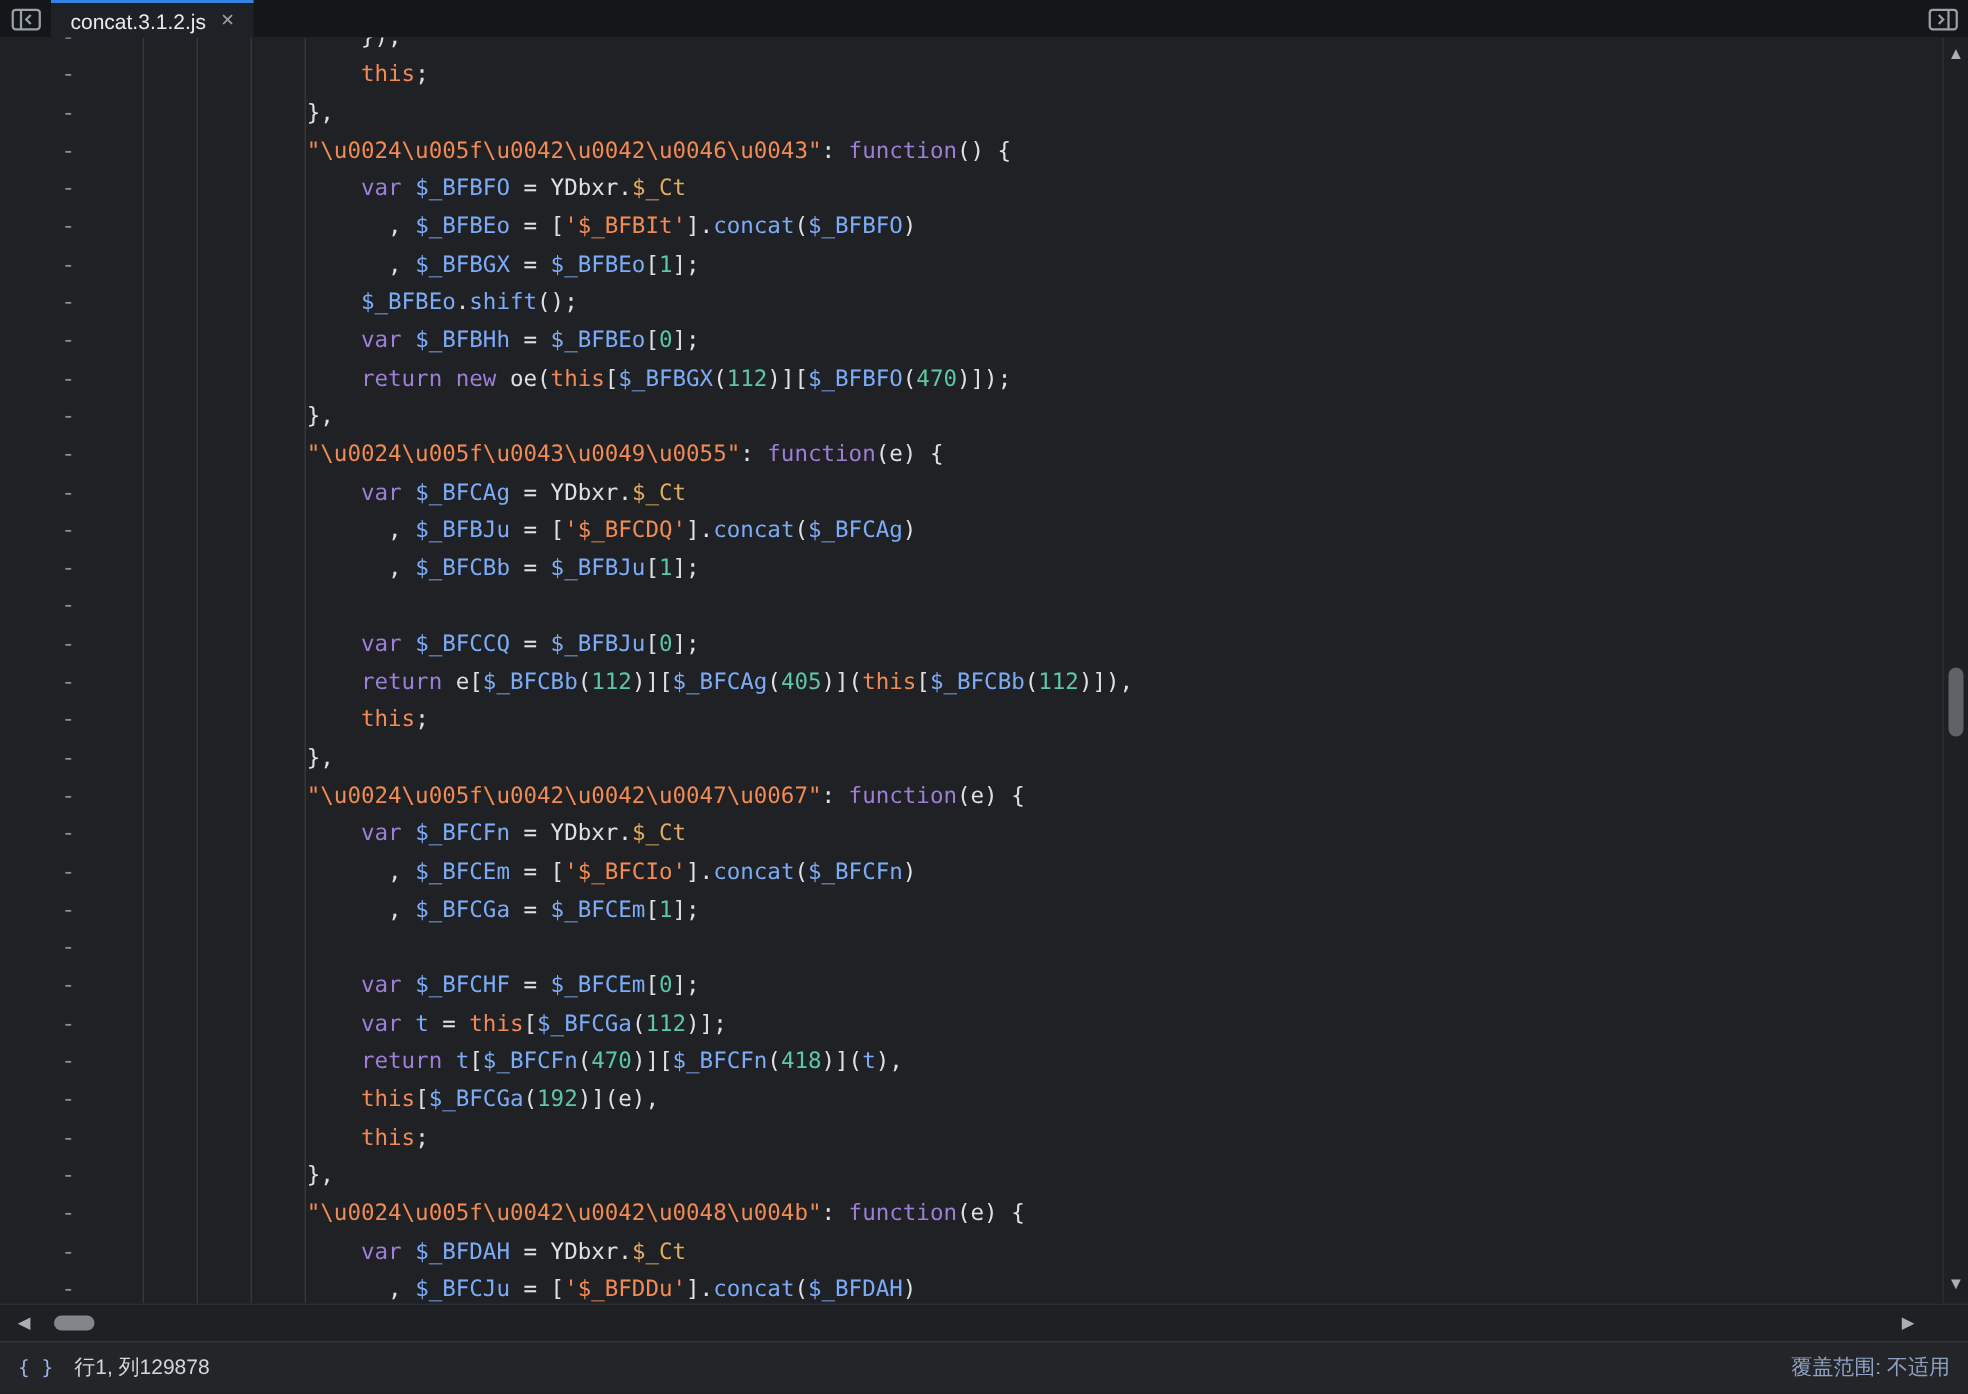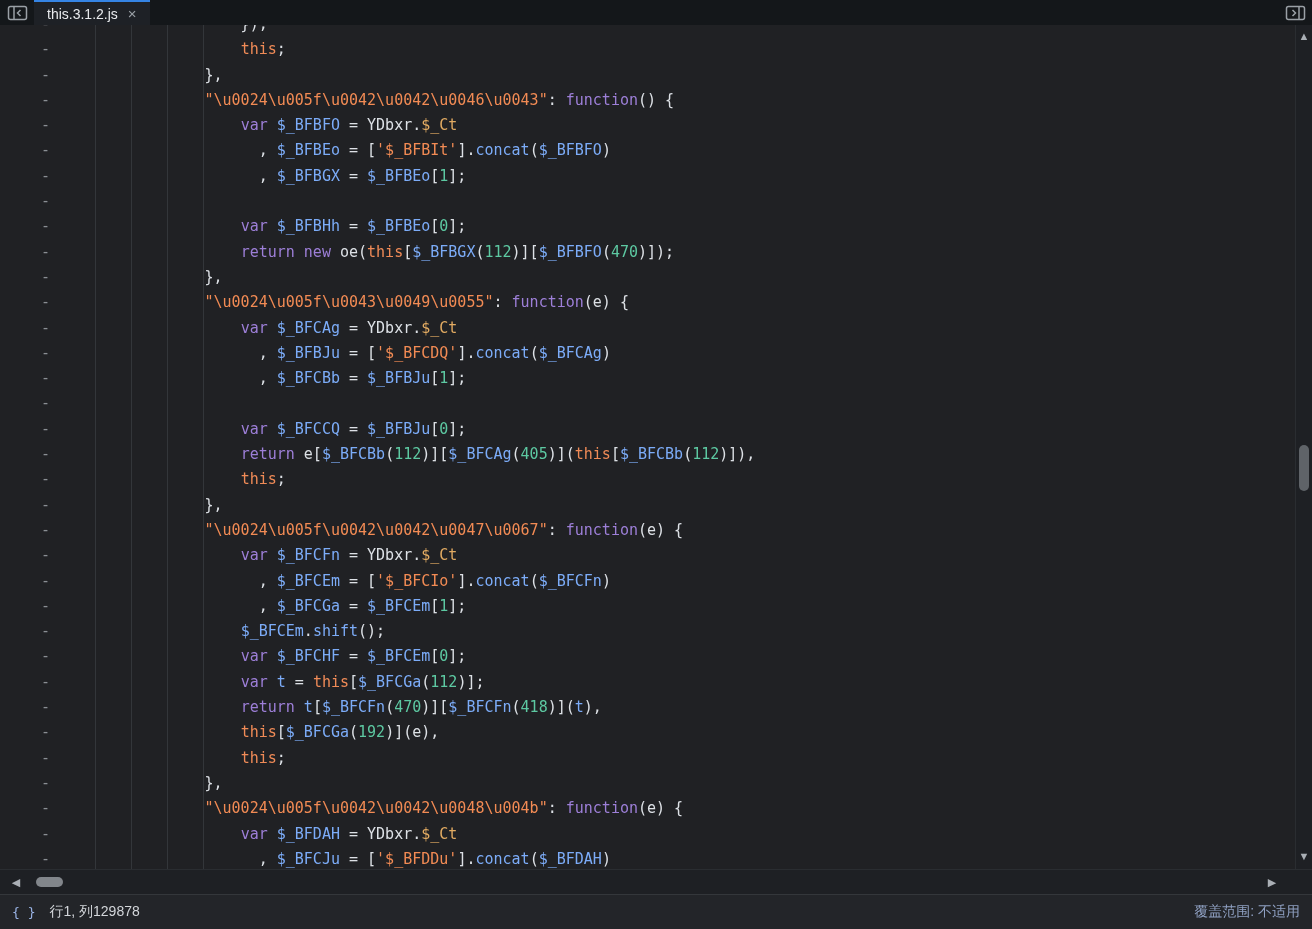--- a/index.html
+++ b/index.html
@@ -90,21 +90,21 @@
   <div class="panel-toggle">
     <span>
       <svg width="21" height="16" viewBox="0 0 21 16">
         <rect x="1.5" y="1.5" width="18" height="13" rx="2" fill="none" stroke="#9aa0a6" stroke-width="1.5"></rect>
         <line x1="7" y1="1.5" x2="7" y2="14.5" stroke="#9aa0a6" stroke-width="1.5"></line>
         <path d="M13.5 5 L10.5 8 L13.5 11" fill="none" stroke="#9aa0a6" stroke-width="1.5"></path>
       </svg>
     </span>
   </div>
   <div class="tab">
-    <span>this.3.1.2.js</span>
+    <span>concat.3.1.2.js</span>
     <span class="close">×</span>
   </div>
   <div class="panel-toggle toggle-right">
     <span>
       <svg width="21" height="16" viewBox="0 0 21 16">
         <rect x="1.5" y="1.5" width="18" height="13" rx="2" fill="none" stroke="#9aa0a6" stroke-width="1.5"></rect>
         <line x1="14" y1="1.5" x2="14" y2="14.5" stroke="#9aa0a6" stroke-width="1.5"></line>
         <path d="M7.5 5 L10.5 8 L7.5 11" fill="none" stroke="#9aa0a6" stroke-width="1.5"></path>
       </svg>
     </span>
@@ -118,38 +118,38 @@
   <div class="guide g4"></div>
 
   <div class="lines">
       <div class="line"><span class="gutter">-</span><span class="ltext"><span style="color: rgb(221, 225, 230);">                    }),</span></span></div>
       <div class="line"><span class="gutter">-</span><span class="ltext"><span style="color: rgb(221, 225, 230);">                    </span><span style="color: rgb(240, 139, 87);">this</span><span style="color: rgb(221, 225, 230);">;</span></span></div>
       <div class="line"><span class="gutter">-</span><span class="ltext"><span style="color: rgb(221, 225, 230);">                },</span></span></div>
       <div class="line"><span class="gutter">-</span><span class="ltext"><span style="color: rgb(221, 225, 230);">                </span><span style="color: rgb(242, 139, 84);">"\u0024\u005f\u0042\u0042\u0046\u0043"</span><span style="color: rgb(221, 225, 230);">: </span><span style="color: rgb(157, 127, 216);">function</span><span style="color: rgb(221, 225, 230);">() {</span></span></div>
       <div class="line"><span class="gutter">-</span><span class="ltext"><span style="color: rgb(221, 225, 230);">                    </span><span style="color: rgb(157, 127, 216);">var</span><span style="color: rgb(221, 225, 230);"> </span><span style="color: rgb(124, 172, 248);">$_BFBFO</span><span style="color: rgb(221, 225, 230);"> = YDbxr.</span><span style="color: rgb(226, 171, 98);">$_Ct</span></span></div>
       <div class="line"><span class="gutter">-</span><span class="ltext"><span style="color: rgb(221, 225, 230);">                      , </span><span style="color: rgb(124, 172, 248);">$_BFBEo</span><span style="color: rgb(221, 225, 230);"> = [</span><span style="color: rgb(242, 139, 84);">'$_BFBIt'</span><span style="color: rgb(221, 225, 230);">].</span><span style="color: rgb(124, 172, 248);">concat</span><span style="color: rgb(221, 225, 230);">(</span><span style="color: rgb(124, 172, 248);">$_BFBFO</span><span style="color: rgb(221, 225, 230);">)</span></span></div>
       <div class="line"><span class="gutter">-</span><span class="ltext"><span style="color: rgb(221, 225, 230);">                      , </span><span style="color: rgb(124, 172, 248);">$_BFBGX</span><span style="color: rgb(221, 225, 230);"> = </span><span style="color: rgb(124, 172, 248);">$_BFBEo</span><span style="color: rgb(221, 225, 230);">[</span><span style="color: rgb(93, 201, 162);">1</span><span style="color: rgb(221, 225, 230);">];</span></span></div>
-      <div class="line"><span class="gutter">-</span></div>
+      <div class="line"><span class="gutter">-</span><span class="ltext"><span style="color: rgb(221, 225, 230);">                    </span><span style="color: rgb(124, 172, 248);">$_BFBEo</span><span style="color: rgb(221, 225, 230);">.</span><span style="color: rgb(124, 172, 248);">shift</span><span style="color: rgb(221, 225, 230);">();</span></span></div>
       <div class="line"><span class="gutter">-</span><span class="ltext"><span style="color: rgb(221, 225, 230);">                    </span><span style="color: rgb(157, 127, 216);">var</span><span style="color: rgb(221, 225, 230);"> </span><span style="color: rgb(124, 172, 248);">$_BFBHh</span><span style="color: rgb(221, 225, 230);"> = </span><span style="color: rgb(124, 172, 248);">$_BFBEo</span><span style="color: rgb(221, 225, 230);">[</span><span style="color: rgb(93, 201, 162);">0</span><span style="color: rgb(221, 225, 230);">];</span></span></div>
       <div class="line"><span class="gutter">-</span><span class="ltext"><span style="color: rgb(221, 225, 230);">                    </span><span style="color: rgb(157, 127, 216);">return</span><span style="color: rgb(221, 225, 230);"> </span><span style="color: rgb(157, 127, 216);">new</span><span style="color: rgb(221, 225, 230);"> oe(</span><span style="color: rgb(240, 139, 87);">this</span><span style="color: rgb(221, 225, 230);">[</span><span style="color: rgb(124, 172, 248);">$_BFBGX</span><span style="color: rgb(221, 225, 230);">(</span><span style="color: rgb(93, 201, 162);">112</span><span style="color: rgb(221, 225, 230);">)][</span><span style="color: rgb(124, 172, 248);">$_BFBFO</span><span style="color: rgb(221, 225, 230);">(</span><span style="color: rgb(93, 201, 162);">470</span><span style="color: rgb(221, 225, 230);">)]);</span></span></div>
       <div class="line"><span class="gutter">-</span><span class="ltext"><span style="color: rgb(221, 225, 230);">                },</span></span></div>
       <div class="line"><span class="gutter">-</span><span class="ltext"><span style="color: rgb(221, 225, 230);">                </span><span style="color: rgb(242, 139, 84);">"\u0024\u005f\u0043\u0049\u0055"</span><span style="color: rgb(221, 225, 230);">: </span><span style="color: rgb(157, 127, 216);">function</span><span style="color: rgb(221, 225, 230);">(e) {</span></span></div>
       <div class="line"><span class="gutter">-</span><span class="ltext"><span style="color: rgb(221, 225, 230);">                    </span><span style="color: rgb(157, 127, 216);">var</span><span style="color: rgb(221, 225, 230);"> </span><span style="color: rgb(124, 172, 248);">$_BFCAg</span><span style="color: rgb(221, 225, 230);"> = YDbxr.</span><span style="color: rgb(226, 171, 98);">$_Ct</span></span></div>
       <div class="line"><span class="gutter">-</span><span class="ltext"><span style="color: rgb(221, 225, 230);">                      , </span><span style="color: rgb(124, 172, 248);">$_BFBJu</span><span style="color: rgb(221, 225, 230);"> = [</span><span style="color: rgb(242, 139, 84);">'$_BFCDQ'</span><span style="color: rgb(221, 225, 230);">].</span><span style="color: rgb(124, 172, 248);">concat</span><span style="color: rgb(221, 225, 230);">(</span><span style="color: rgb(124, 172, 248);">$_BFCAg</span><span style="color: rgb(221, 225, 230);">)</span></span></div>
       <div class="line"><span class="gutter">-</span><span class="ltext"><span style="color: rgb(221, 225, 230);">                      , </span><span style="color: rgb(124, 172, 248);">$_BFCBb</span><span style="color: rgb(221, 225, 230);"> = </span><span style="color: rgb(124, 172, 248);">$_BFBJu</span><span style="color: rgb(221, 225, 230);">[</span><span style="color: rgb(93, 201, 162);">1</span><span style="color: rgb(221, 225, 230);">];</span></span></div>
       <div class="line"><span class="gutter">-</span></div>
       <div class="line"><span class="gutter">-</span><span class="ltext"><span style="color: rgb(221, 225, 230);">                    </span><span style="color: rgb(157, 127, 216);">var</span><span style="color: rgb(221, 225, 230);"> </span><span style="color: rgb(124, 172, 248);">$_BFCCQ</span><span style="color: rgb(221, 225, 230);"> = </span><span style="color: rgb(124, 172, 248);">$_BFBJu</span><span style="color: rgb(221, 225, 230);">[</span><span style="color: rgb(93, 201, 162);">0</span><span style="color: rgb(221, 225, 230);">];</span></span></div>
       <div class="line"><span class="gutter">-</span><span class="ltext"><span style="color: rgb(221, 225, 230);">                    </span><span style="color: rgb(157, 127, 216);">return</span><span style="color: rgb(221, 225, 230);"> e[</span><span style="color: rgb(124, 172, 248);">$_BFCBb</span><span style="color: rgb(221, 225, 230);">(</span><span style="color: rgb(93, 201, 162);">112</span><span style="color: rgb(221, 225, 230);">)][</span><span style="color: rgb(124, 172, 248);">$_BFCAg</span><span style="color: rgb(221, 225, 230);">(</span><span style="color: rgb(93, 201, 162);">405</span><span style="color: rgb(221, 225, 230);">)](</span><span style="color: rgb(240, 139, 87);">this</span><span style="color: rgb(221, 225, 230);">[</span><span style="color: rgb(124, 172, 248);">$_BFCBb</span><span style="color: rgb(221, 225, 230);">(</span><span style="color: rgb(93, 201, 162);">112</span><span style="color: rgb(221, 225, 230);">)]),</span></span></div>
       <div class="line"><span class="gutter">-</span><span class="ltext"><span style="color: rgb(221, 225, 230);">                    </span><span style="color: rgb(240, 139, 87);">this</span><span style="color: rgb(221, 225, 230);">;</span></span></div>
       <div class="line"><span class="gutter">-</span><span class="ltext"><span style="color: rgb(221, 225, 230);">                },</span></span></div>
       <div class="line"><span class="gutter">-</span><span class="ltext"><span style="color: rgb(221, 225, 230);">                </span><span style="color: rgb(242, 139, 84);">"\u0024\u005f\u0042\u0042\u0047\u0067"</span><span style="color: rgb(221, 225, 230);">: </span><span style="color: rgb(157, 127, 216);">function</span><span style="color: rgb(221, 225, 230);">(e) {</span></span></div>
       <div class="line"><span class="gutter">-</span><span class="ltext"><span style="color: rgb(221, 225, 230);">                    </span><span style="color: rgb(157, 127, 216);">var</span><span style="color: rgb(221, 225, 230);"> </span><span style="color: rgb(124, 172, 248);">$_BFCFn</span><span style="color: rgb(221, 225, 230);"> = YDbxr.</span><span style="color: rgb(226, 171, 98);">$_Ct</span></span></div>
       <div class="line"><span class="gutter">-</span><span class="ltext"><span style="color: rgb(221, 225, 230);">                      , </span><span style="color: rgb(124, 172, 248);">$_BFCEm</span><span style="color: rgb(221, 225, 230);"> = [</span><span style="color: rgb(242, 139, 84);">'$_BFCIo'</span><span style="color: rgb(221, 225, 230);">].</span><span style="color: rgb(124, 172, 248);">concat</span><span style="color: rgb(221, 225, 230);">(</span><span style="color: rgb(124, 172, 248);">$_BFCFn</span><span style="color: rgb(221, 225, 230);">)</span></span></div>
       <div class="line"><span class="gutter">-</span><span class="ltext"><span style="color: rgb(221, 225, 230);">                      , </span><span style="color: rgb(124, 172, 248);">$_BFCGa</span><span style="color: rgb(221, 225, 230);"> = </span><span style="color: rgb(124, 172, 248);">$_BFCEm</span><span style="color: rgb(221, 225, 230);">[</span><span style="color: rgb(93, 201, 162);">1</span><span style="color: rgb(221, 225, 230);">];</span></span></div>
-      <div class="line"><span class="gutter">-</span><span class="ltext"><span style="color: rgb(221, 225, 230);">                    </span><span style="color: rgb(124, 172, 248);">$_BFCEm</span><span style="color: rgb(221, 225, 230);">.</span><span style="color: rgb(124, 172, 248);">shift</span><span style="color: rgb(221, 225, 230);">();</span></span></div>
+      <div class="line"><span class="gutter">-</span></div>
       <div class="line"><span class="gutter">-</span><span class="ltext"><span style="color: rgb(221, 225, 230);">                    </span><span style="color: rgb(157, 127, 216);">var</span><span style="color: rgb(221, 225, 230);"> </span><span style="color: rgb(124, 172, 248);">$_BFCHF</span><span style="color: rgb(221, 225, 230);"> = </span><span style="color: rgb(124, 172, 248);">$_BFCEm</span><span style="color: rgb(221, 225, 230);">[</span><span style="color: rgb(93, 201, 162);">0</span><span style="color: rgb(221, 225, 230);">];</span></span></div>
       <div class="line"><span class="gutter">-</span><span class="ltext"><span style="color: rgb(221, 225, 230);">                    </span><span style="color: rgb(157, 127, 216);">var</span><span style="color: rgb(221, 225, 230);"> </span><span style="color: rgb(124, 172, 248);">t</span><span style="color: rgb(221, 225, 230);"> = </span><span style="color: rgb(240, 139, 87);">this</span><span style="color: rgb(221, 225, 230);">[</span><span style="color: rgb(124, 172, 248);">$_BFCGa</span><span style="color: rgb(221, 225, 230);">(</span><span style="color: rgb(93, 201, 162);">112</span><span style="color: rgb(221, 225, 230);">)];</span></span></div>
       <div class="line"><span class="gutter">-</span><span class="ltext"><span style="color: rgb(221, 225, 230);">                    </span><span style="color: rgb(157, 127, 216);">return</span><span style="color: rgb(221, 225, 230);"> </span><span style="color: rgb(124, 172, 248);">t</span><span style="color: rgb(221, 225, 230);">[</span><span style="color: rgb(124, 172, 248);">$_BFCFn</span><span style="color: rgb(221, 225, 230);">(</span><span style="color: rgb(93, 201, 162);">470</span><span style="color: rgb(221, 225, 230);">)][</span><span style="color: rgb(124, 172, 248);">$_BFCFn</span><span style="color: rgb(221, 225, 230);">(</span><span style="color: rgb(93, 201, 162);">418</span><span style="color: rgb(221, 225, 230);">)](</span><span style="color: rgb(124, 172, 248);">t</span><span style="color: rgb(221, 225, 230);">),</span></span></div>
       <div class="line"><span class="gutter">-</span><span class="ltext"><span style="color: rgb(221, 225, 230);">                    </span><span style="color: rgb(240, 139, 87);">this</span><span style="color: rgb(221, 225, 230);">[</span><span style="color: rgb(124, 172, 248);">$_BFCGa</span><span style="color: rgb(221, 225, 230);">(</span><span style="color: rgb(93, 201, 162);">192</span><span style="color: rgb(221, 225, 230);">)](e),</span></span></div>
       <div class="line"><span class="gutter">-</span><span class="ltext"><span style="color: rgb(221, 225, 230);">                    </span><span style="color: rgb(240, 139, 87);">this</span><span style="color: rgb(221, 225, 230);">;</span></span></div>
       <div class="line"><span class="gutter">-</span><span class="ltext"><span style="color: rgb(221, 225, 230);">                },</span></span></div>
       <div class="line"><span class="gutter">-</span><span class="ltext"><span style="color: rgb(221, 225, 230);">                </span><span style="color: rgb(242, 139, 84);">"\u0024\u005f\u0042\u0042\u0048\u004b"</span><span style="color: rgb(221, 225, 230);">: </span><span style="color: rgb(157, 127, 216);">function</span><span style="color: rgb(221, 225, 230);">(e) {</span></span></div>
       <div class="line"><span class="gutter">-</span><span class="ltext"><span style="color: rgb(221, 225, 230);">                    </span><span style="color: rgb(157, 127, 216);">var</span><span style="color: rgb(221, 225, 230);"> </span><span style="color: rgb(124, 172, 248);">$_BFDAH</span><span style="color: rgb(221, 225, 230);"> = YDbxr.</span><span style="color: rgb(226, 171, 98);">$_Ct</span></span></div>
       <div class="line"><span class="gutter">-</span><span class="ltext"><span style="color: rgb(221, 225, 230);">                      , </span><span style="color: rgb(124, 172, 248);">$_BFCJu</span><span style="color: rgb(221, 225, 230);"> = [</span><span style="color: rgb(242, 139, 84);">'$_BFDDu'</span><span style="color: rgb(221, 225, 230);">].</span><span style="color: rgb(124, 172, 248);">concat</span><span style="color: rgb(221, 225, 230);">(</span><span style="color: rgb(124, 172, 248);">$_BFDAH</span><span style="color: rgb(221, 225, 230);">)</span></span></div>
     </div>

